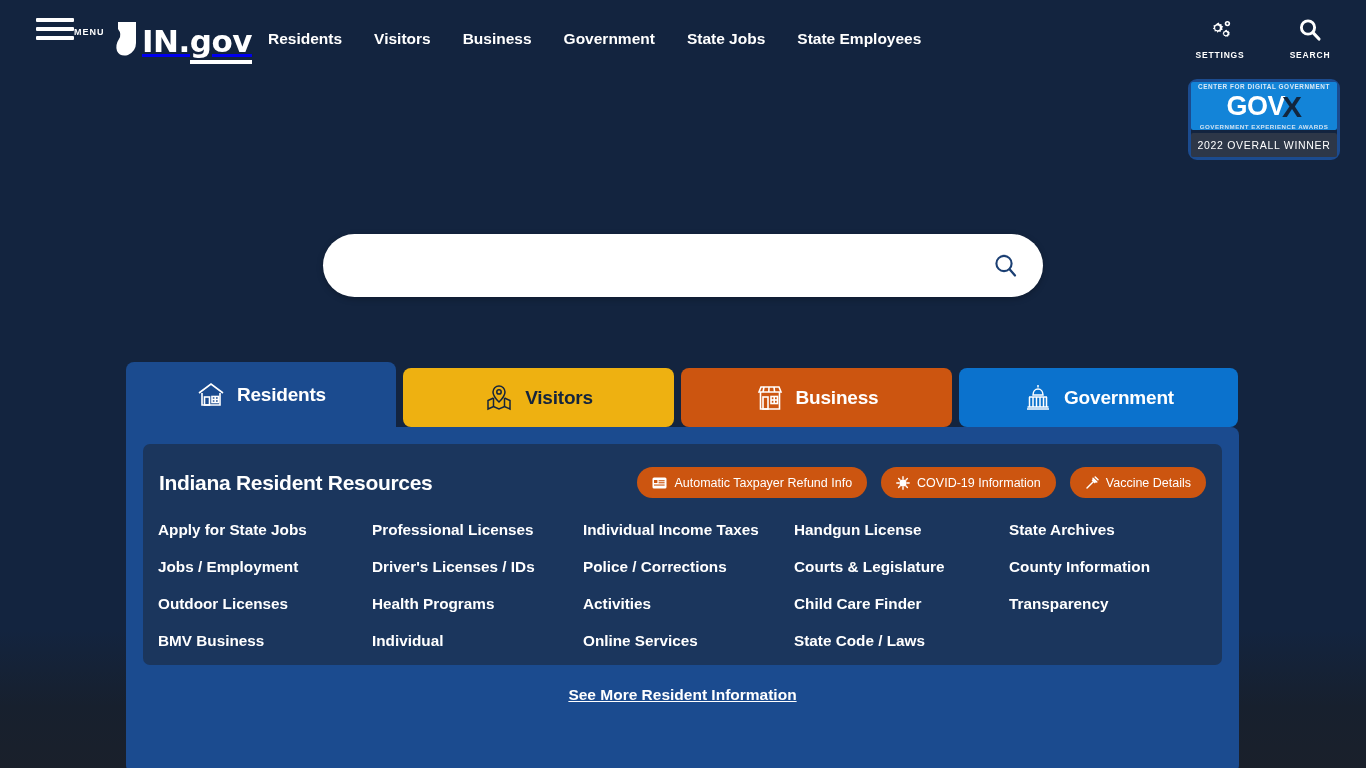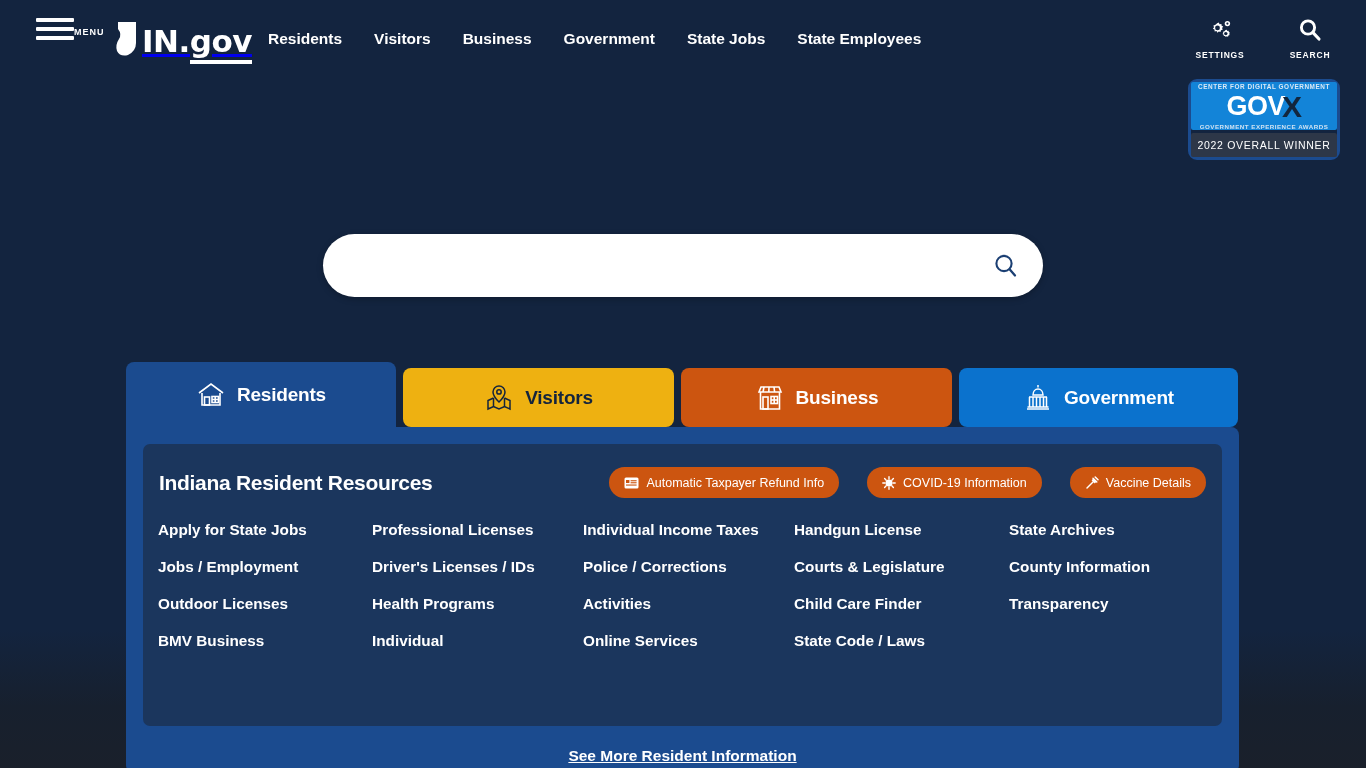--- a/index.html
+++ b/index.html
@@ -174,32 +174,32 @@
     background: #1b4b8f;
     border-radius: 0 8px 8px 8px;
     padding: 17px 17px 0;
     position: relative; z-index: 2;
     width: 1113px; height: 346px;
   }
   .panel-inner {
     background: #1b365d;
     border-radius: 7px;
     padding: 23px 15px 18px;
-    height: 282px;
+    height: 221px;
   }
   .panel-head {
     display: flex; align-items: center;
     justify-content: space-between;
     margin-bottom: 20px; padding: 0 1px;
   }
   .panel-title {
     font-size: 21px; font-weight: 700; color: #fff;
     letter-spacing: -0.3px;
   }
-  .pills { display: flex; align-items: center; gap: 14px; }
+  .pills { display: flex; align-items: center; }
   .pill {
     background: #cc5510; color: #fff;
     border-radius: 18px; height: 31px;
     display: flex; align-items: center;
     padding: 0 15px; margin-left: 14px;
     font-size: 12.5px; cursor: pointer; white-space: nowrap;
   }
   .pill .pico { margin-right: 7px; display: flex; align-items: center; }
 
   .link-grid {

